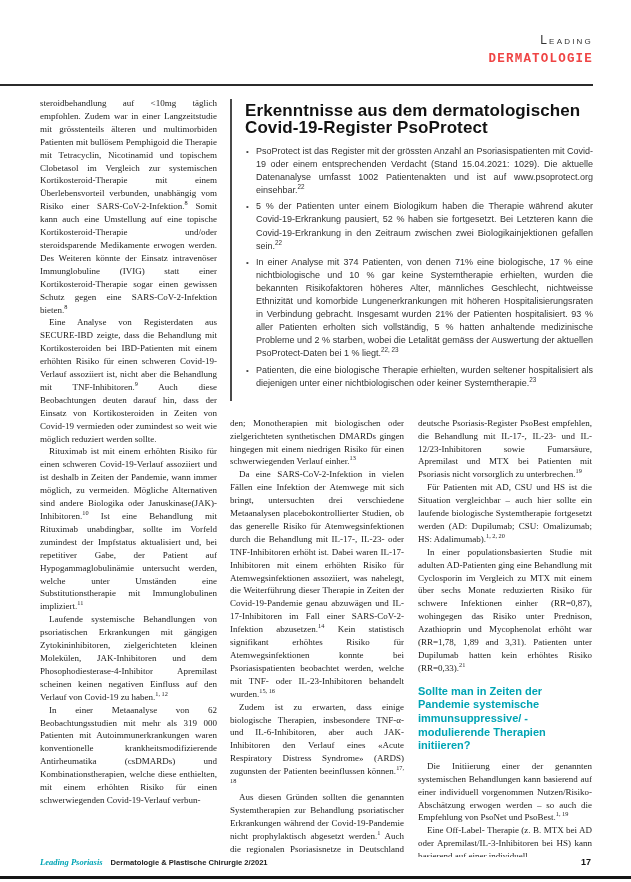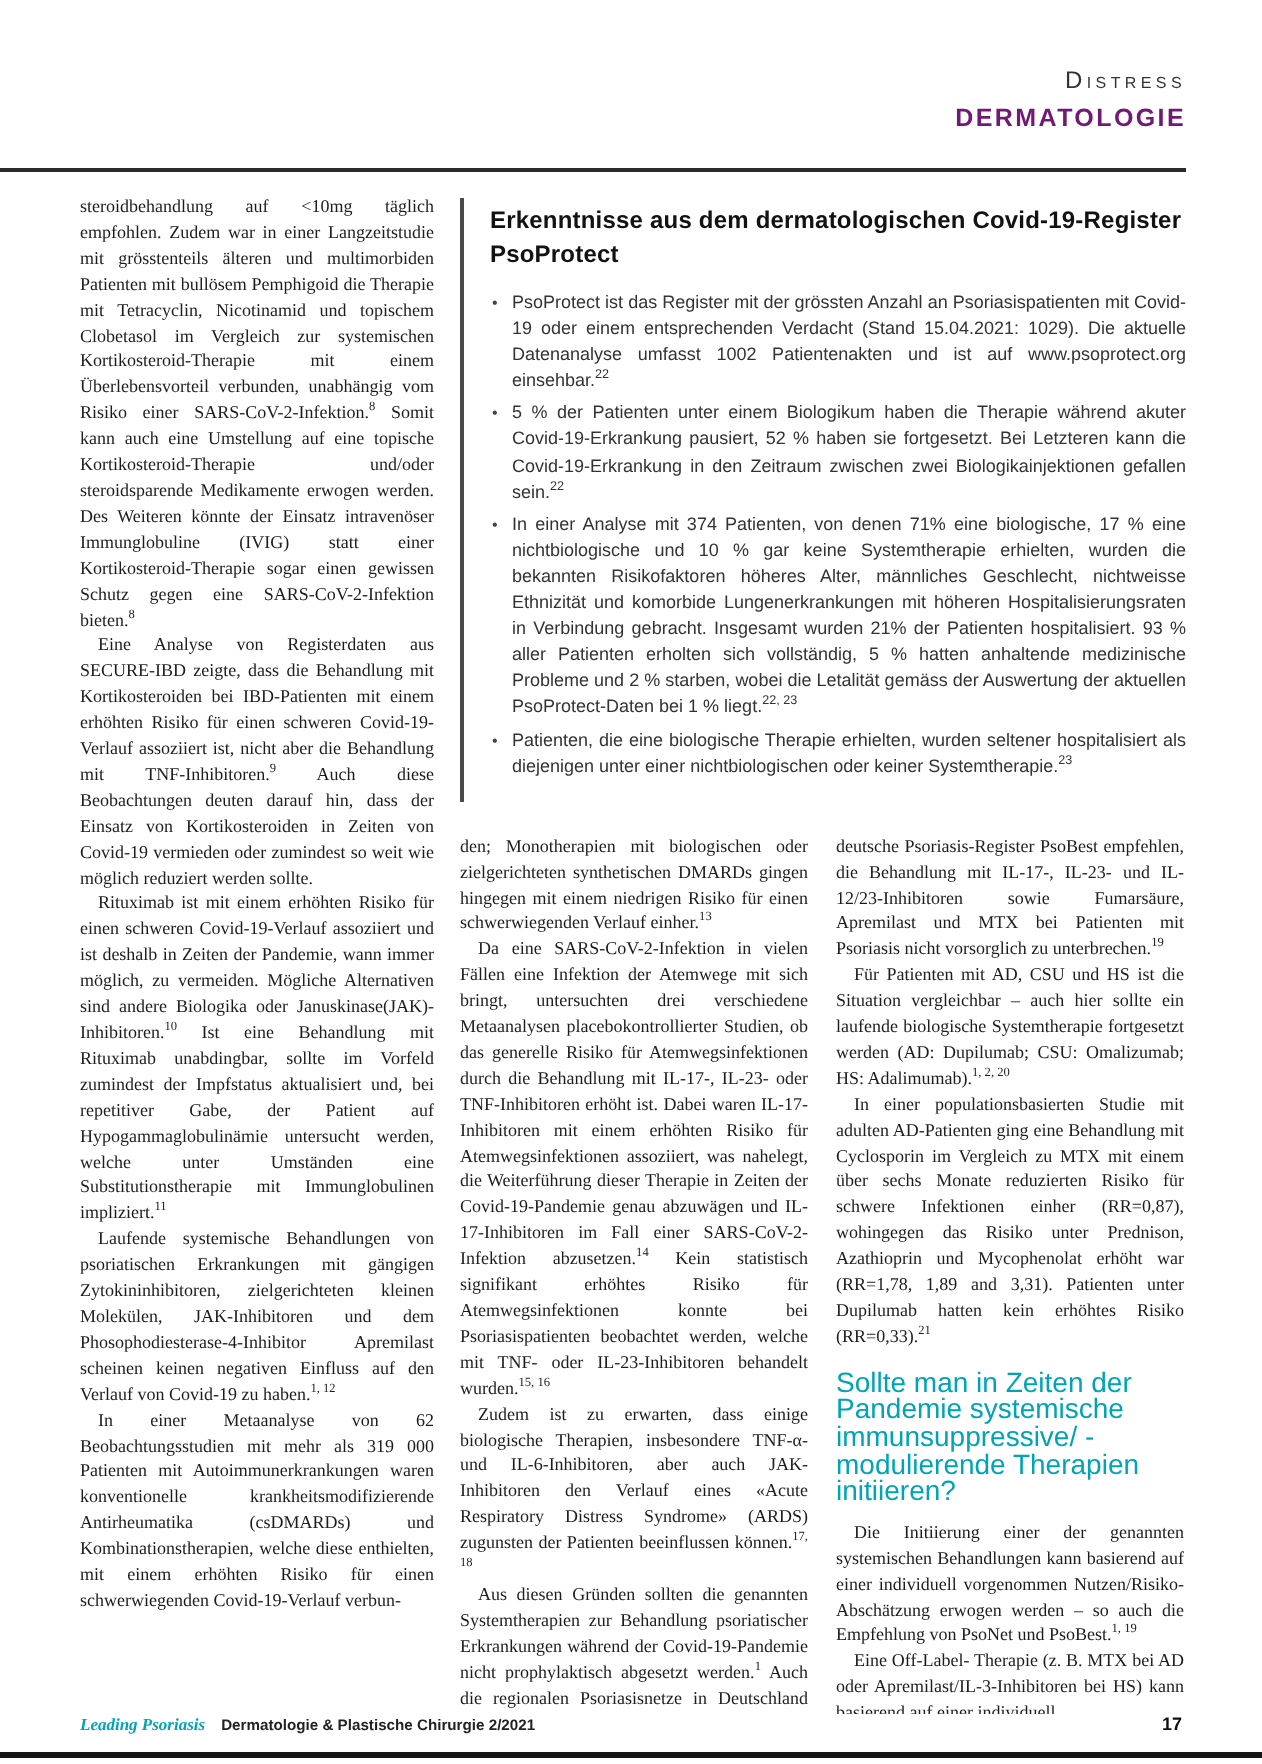--- a/index.html
+++ b/index.html
@@ -16,42 +16,42 @@
   .col1{width:177px;flex:none;}
   .right-region{width:363px;flex:none;}
   .cols23{display:flex;gap:14px;}
   .col2,.col3{width:174px;flex:none;}
   .para{margin:0;font-size:9px;line-height:12.9px;text-align:justify;hyphens:auto;}
   .para.indent{text-indent:9px;}
   sup{font-size:6.3px;line-height:0;vertical-align:super;}
   
   .psobox{border-left:2.5px solid #4a4a4a;padding:3px 0 8px 13px;margin:2px 0 16px 0;
           font-family:"Liberation Sans",sans-serif;}
-  .psobox h2{margin:0 0 9px 0;font-size:12px;line-height:17px;color:#121212;letter-spacing:0.1px;}
+  .psobox h2{margin:0 0 9px 0;font-size:17px;line-height:17px;color:#121212;letter-spacing:0.1px;}
   .psobox ul{margin:0;padding:0;list-style:none;}
   .psobox li{position:relative;padding-left:11px;margin:0 0 3px 0;font-size:9px;line-height:13.1px;color:#333;}
   .psobox li:before{content:"•";position:absolute;left:1px;top:0;font-size:8px;color:#444;}
   
-  .subhead{margin:10px 0 7px 0;font-family:"Liberation Sans",sans-serif;font-weight:normal;
-           font-size:14px;line-height:13.6px;}
+  .subhead{margin:10px 0 7px 0;font-family:"Liberation Sans",sans-serif;font-weight:bold;
+           font-size:11px;line-height:13.6px;}
   
   .footer{position:absolute;left:40px;bottom:15px;font-size:8.5px;white-space:nowrap;}
   .brand{font-family:"Liberation Serif",serif;font-style:italic;font-weight:bold;}
   .issue{font-family:"Liberation Sans",sans-serif;font-weight:bold;font-size:7.6px;color:#222;margin-left:8px;}
   .pagenum{position:absolute;right:40px;bottom:15px;font-family:"Liberation Sans",sans-serif;
            font-weight:bold;font-size:9px;color:#111;}
   .bottom-bar{position:absolute;left:0;bottom:3px;width:631px;height:3px;background:#151515;}
 </style>
 </head>
 <body>
 
 <div class="page">
 
-  <div class="eyebrow">Distress</div>
-  <div class="section-title accent" style="color: #701a75;">DERMATOLOGIE</div>
+  <div class="eyebrow">Leading</div>
+  <div class="section-title accent" style="color: #ef4444; font-family: Liberation Mono, monospace;">DERMATOLOGIE</div>
   <div class="header-rule"></div>
 
   <div class="content">
 
     <div class="col1">
         <p class="para">steroidbehandlung auf &lt;10mg täglich empfohlen. Zudem war in einer Langzeitstudie mit grösstenteils älteren und multimorbiden Patienten mit bullösem Pemphigoid die Therapie mit Tetracyclin, Nicotinamid und topischem Clobetasol im Vergleich zur systemischen Kortikosteroid-Therapie mit einem Überlebensvorteil verbunden, unabhängig vom Risiko einer SARS-CoV-2-Infektion.<sup>8</sup> Somit kann auch eine Umstellung auf eine topische Kortikosteroid-Therapie und/oder steroidsparende Medikamente erwogen werden. Des Weiteren könnte der Einsatz intravenöser Immunglobuline (IVIG) statt einer Kortikosteroid-Therapie sogar einen gewissen Schutz gegen eine SARS-CoV-2-Infektion bieten.<sup>8</sup></p>
         <p class="para indent">Eine Analyse von Registerdaten aus SECURE-IBD zeigte, dass die Behandlung mit Kortikosteroiden bei IBD-Patienten mit einem erhöhten Risiko für einen schweren Covid-19-Verlauf assoziiert ist, nicht aber die Behandlung mit TNF-Inhibitoren.<sup>9</sup> Auch diese Beobachtungen deuten darauf hin, dass der Einsatz von Kortikosteroiden in Zeiten von Covid-19 vermieden oder zumindest so weit wie möglich reduziert werden sollte.</p>
         <p class="para indent">Rituximab ist mit einem erhöhten Risiko für einen schweren Covid-19-Verlauf assoziiert und ist deshalb in Zeiten der Pandemie, wann immer möglich, zu vermeiden. Mögliche Alternativen sind andere Biologika oder Januskinase(JAK)-Inhibitoren.<sup>10</sup> Ist eine Behandlung mit Rituximab unabdingbar, sollte im Vorfeld zumindest der Impfstatus aktualisiert und, bei repetitiver Gabe, der Patient auf Hypogammaglobulinämie untersucht werden, welche unter Umständen eine Substitutionstherapie mit Immunglobulinen impliziert.<sup>11</sup></p>
         <p class="para indent">Laufende systemische Behandlungen von psoriatischen Erkrankungen mit gängigen Zytokininhibitoren, zielgerichteten kleinen Molekülen, JAK-Inhibitoren und dem Phosophodiesterase-4-Inhibitor Apremilast scheinen keinen negativen Einfluss auf den Verlauf von Covid-19 zu haben.<sup>1, 12</sup></p>
         <p class="para indent">In einer Metaanalyse von 62 Beobachtungsstudien mit mehr als 319 000 Patienten mit Autoimmunerkrankungen waren konventionelle krankheitsmodifizierende Antirheumatika (csDMARDs) und Kombinationstherapien, welche diese enthielten, mit einem erhöhten Risiko für einen schwerwiegenden Covid-19-Verlauf verbun-</p>

